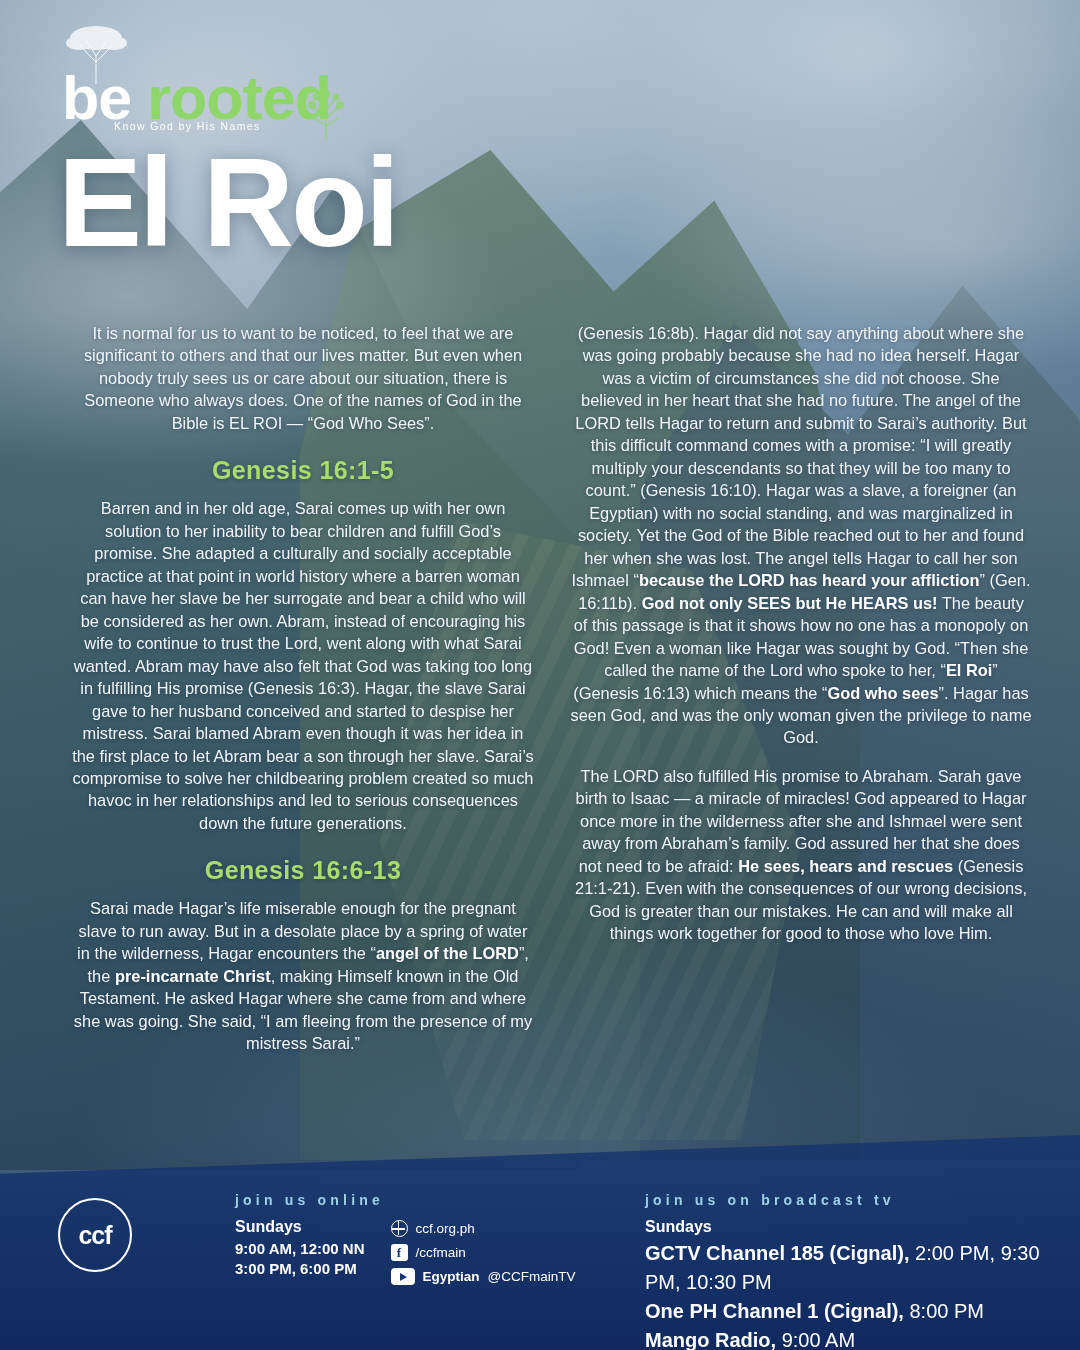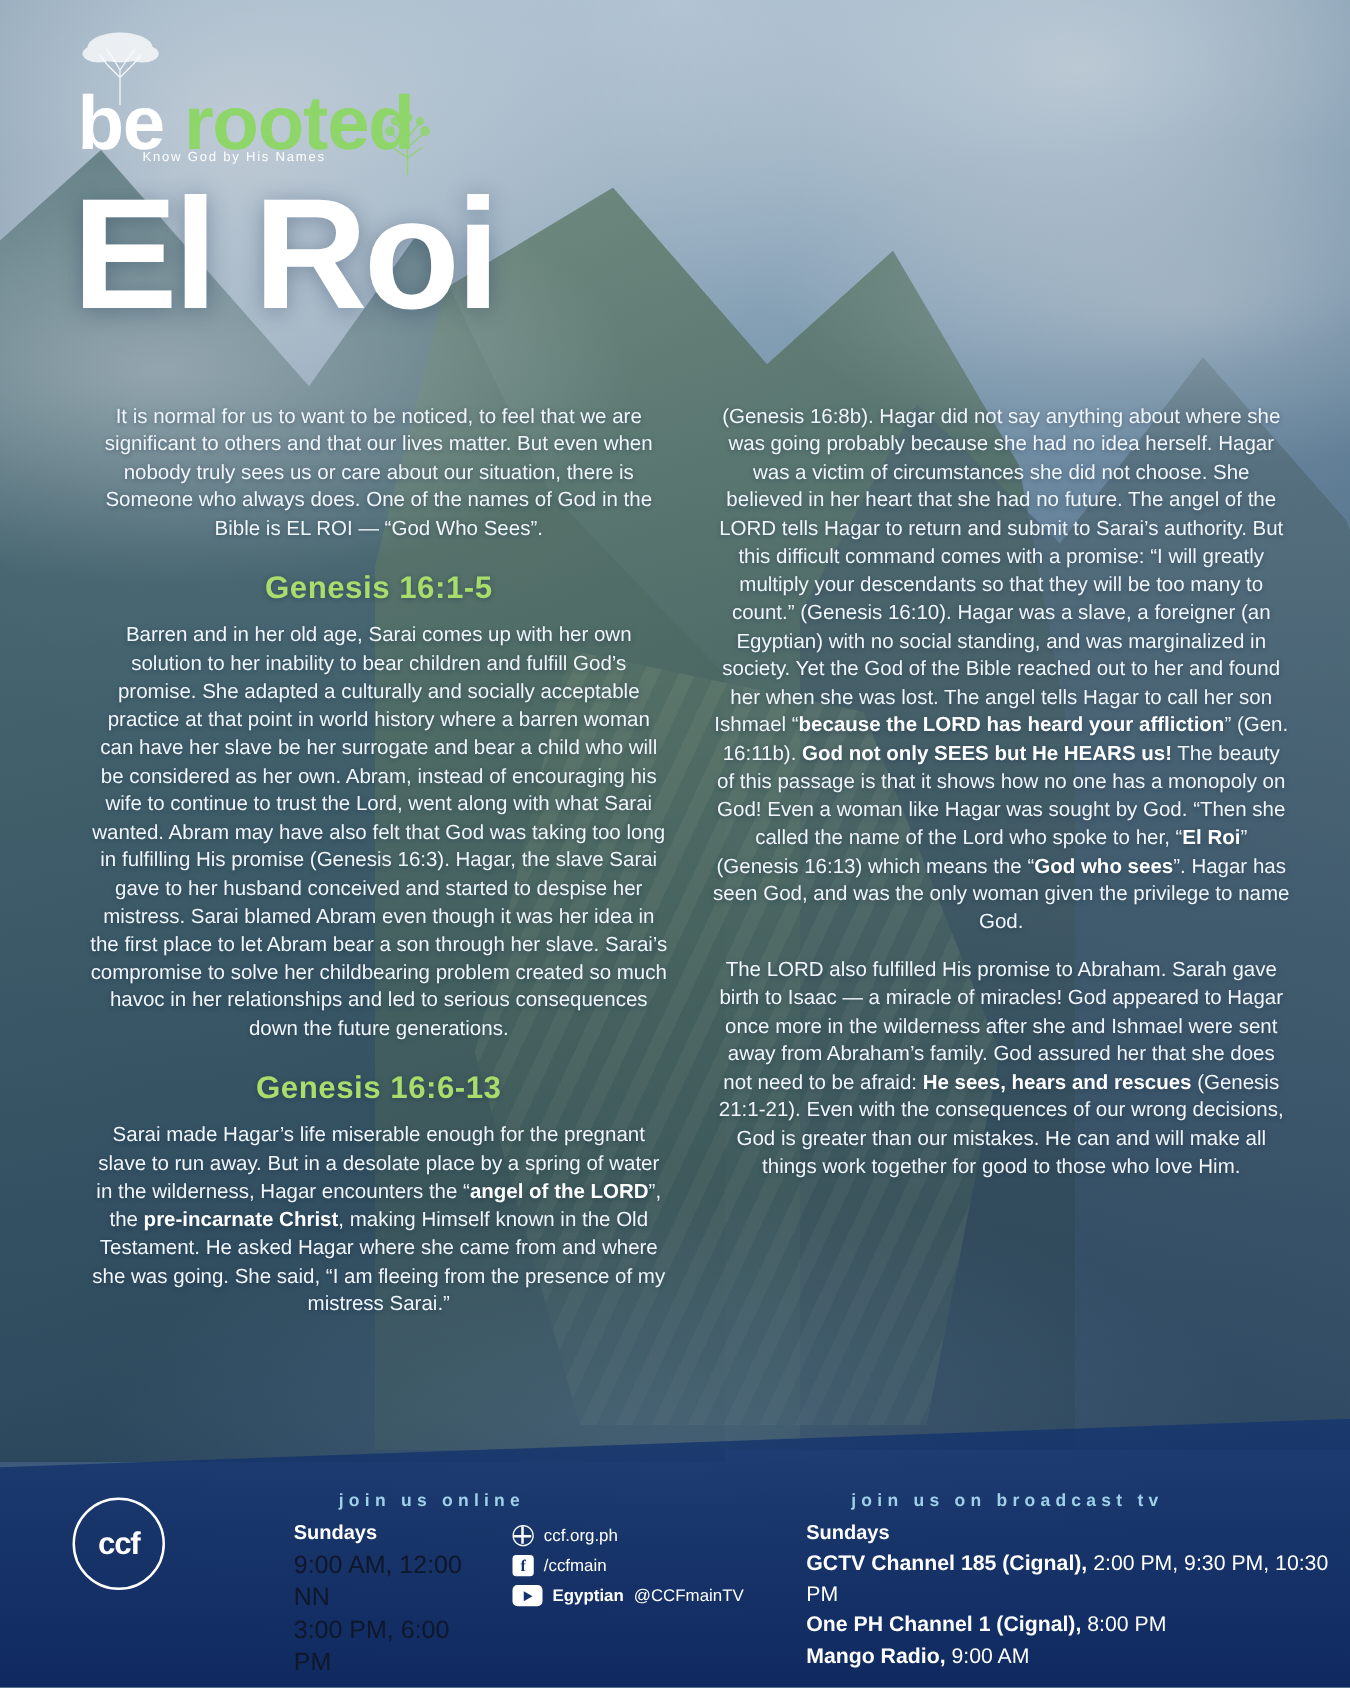--- a/index.html
+++ b/index.html
@@ -103,38 +103,38 @@
 
   
   .footer { position: absolute; left: 0; right: 0; bottom: 0; height: 200px; color: #ffffff; }
   .ccf-logo {
     position: absolute; left: 58px; top: 48px; width: 74px; height: 74px;
     border: 2.5px solid #ffffff; border-radius: 50%;
     display: flex; align-items: center; justify-content: center;
     font-size: 25px; font-weight: 700; letter-spacing: -1px;
   }
   .f-head {
-    font-size: 14px; letter-spacing: 4.2px; color: #9fd0e8; font-weight: 600; margin-bottom: 10px; margin-left: 36px;
+    font-size: 14px; letter-spacing: 4.2px; color: #9fd0e8; font-weight: 600; margin-bottom: 10px;
   }
   .f-block-online { position: absolute; left: 235px; top: 42px; width: 360px; }
   .f-block-tv { position: absolute; left: 645px; top: 42px; width: 420px; }
   .f-sun { font-size: 16px; font-weight: 700; margin-bottom: 3px; }
-  .f-time { font-size: 20px; line-height: 1.3; color: #0f172a; }
+  .f-time { font-size: 15px; line-height: 1.3; color: #ffffff; font-weight: bold; }
   .online-row { display: flex; gap: 26px; }
   .online-links { margin-top: 2px; }
   .link-row { display: flex; align-items: center; gap: 8px; margin-bottom: 7px; font-size: 13.5px; }
   .ic { width: 17px; height: 17px; display: inline-block; flex: 0 0 17px; }
   .ic-globe { border: 1.7px solid #fff; border-radius: 50%; position: relative; }
   .ic-globe:before { content: ""; position: absolute; left: 0; top: 7px; width: 13.6px; height: 1.6px; background: #fff; }
   .ic-globe:after { content: ""; position: absolute; left: 6.2px; top: 0; width: 1.6px; height: 13.6px; background: #fff; }
   .ic-fb { background: #fff; color: #13346f; border-radius: 3px; font-weight: 700; font-size: 13px; text-align: center; line-height: 17px; font-family: "Liberation Serif", serif; }
   .ic-yt { width: 24px; flex: 0 0 24px; height: 17px; background: #fff; border-radius: 4px; position: relative; }
   .ic-yt:after { content: ""; position: absolute; left: 9px; top: 4.5px; border-left: 7px solid #13346f; border-top: 4px solid transparent; border-bottom: 4px solid transparent; }
   .yt-label { font-weight: 700; font-size: 13.5px; }
-  .tv-line { font-size: 17px; line-height: 1.45; }
+  .tv-line { font-size: 20px; line-height: 1.45; }
 </style>
 </head>
 <body>
 
 <div class="page">
 
   <div class="bg">
     <div class="bg-sky"></div>
     <div class="bg-mtn-left"></div>
     <div class="bg-mtn-center"></div>

